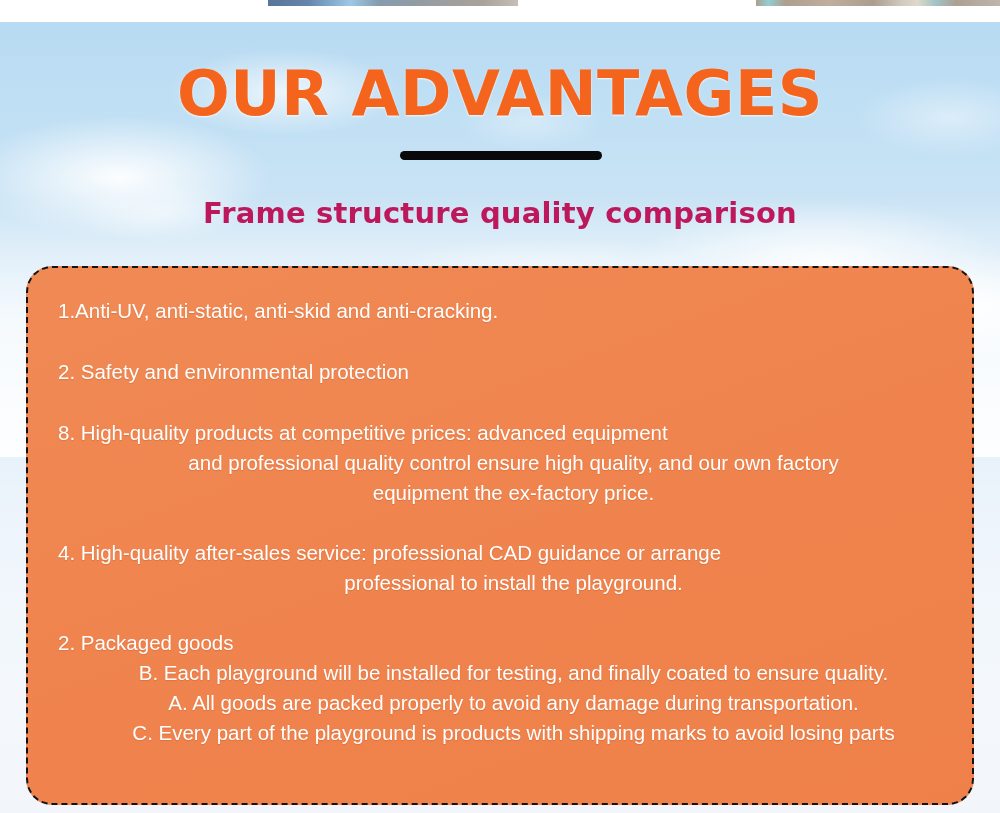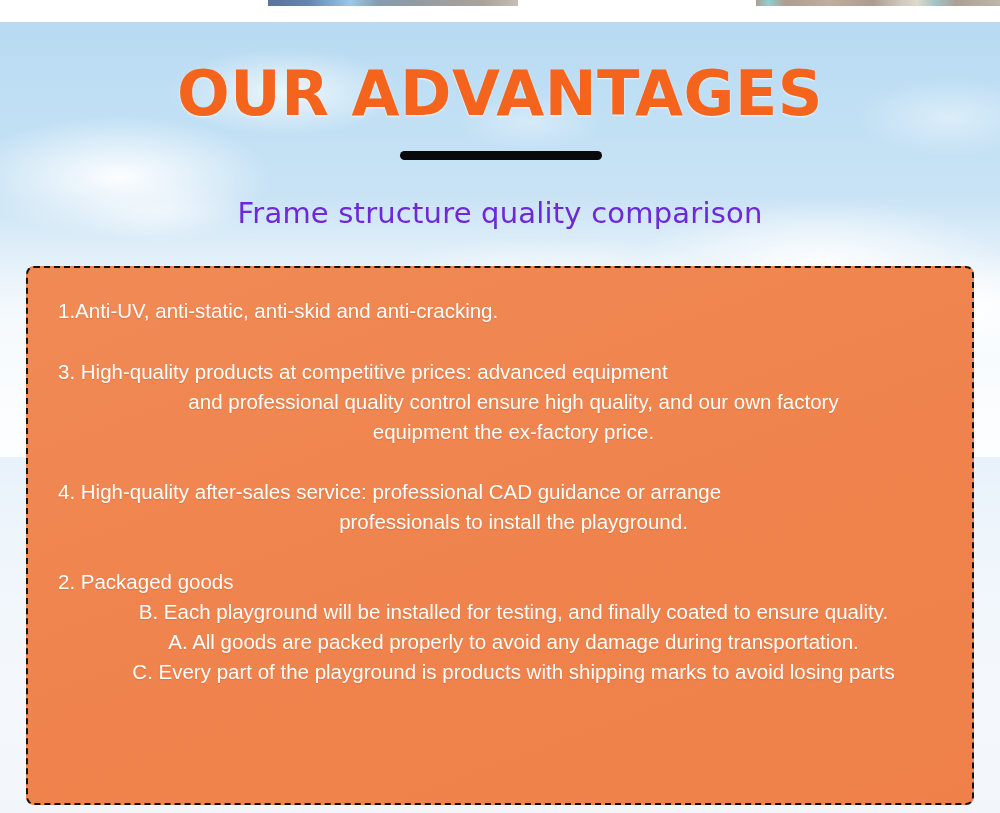--- a/index.html
+++ b/index.html
@@ -134,38 +134,38 @@
     border-radius: 5px;
   }
   .sub-title {
     position: absolute;
     left: 0;
     top: 194px;
     width: 1000px;
     margin: 0;
     font-family: "DejaVu Sans", sans-serif;
     font-size: 29px;
-    font-weight: normal;
-    color: #6d28d9;
+    font-weight: bold;
+    color: #be185d;
     line-height: 38px;
     letter-spacing: 0.2px;
     white-space: nowrap;
   }
 
   
   .panel {
     position: absolute;
     left: 26px;
     top: 266px;
     width: 948px;
     height: 539px;
     box-sizing: border-box;
     background: linear-gradient(160deg, #f08a55 0%, #f0844e 45%, #ef8049 100%);
     border: 2px dashed #121212;
-    border-radius: 8px;
+    border-radius: 26px;
     z-index: 4;
     overflow: hidden;
     padding: 28px 30px 0 30px;
   }
 
   .adv-list {
     list-style: none;
     margin: 0;
     padding: 0;
   }
@@ -218,28 +218,31 @@
     <h1 class="main-title">OUR ADVANTAGES</h1>
     <div class="title-rule"></div>
     <h2 class="sub-title">Frame structure quality comparison</h2>
   </div>
 
   <div class="panel">
     <ul class="adv-list" id="adv-list">
         <li class="adv-item item-1">
           <span class="line">1.Anti-UV, anti-static, anti-skid and anti-cracking.</span>
         </li>
+        <li class="adv-item item-2">
+          <span class="line">2. Safety and environmental protection</span>
+        </li>
         <li class="adv-item item-3">
-          <span class="line">3. High-quality products at competitive prices: advanced equipment</span>
+          <span class="line">8. High-quality products at competitive prices: advanced equipment</span>
           <span class="line indent">and professional quality control ensure high quality, and our own factory</span>
           <span class="line indent">equipment the ex-factory price.</span>
         </li>
         <li class="adv-item item-4">
           <span class="line">4. High-quality after-sales service: professional CAD guidance or arrange</span>
-          <span class="line indent">professionals to install the playground.</span>
+          <span class="line indent">professional to install the playground.</span>
         </li>
         <li class="adv-item item-5">
           <span class="line">2. Packaged goods</span>
           <span class="line indent">B. Each playground will be installed for testing, and finally coated to ensure quality.</span>
           <span class="line indent">A. All goods are packed properly to avoid any damage during transportation.</span>
           <span class="line indent">C. Every part of the playground is products with shipping marks to avoid losing parts</span>
         </li>
       </ul>
   </div>
 

